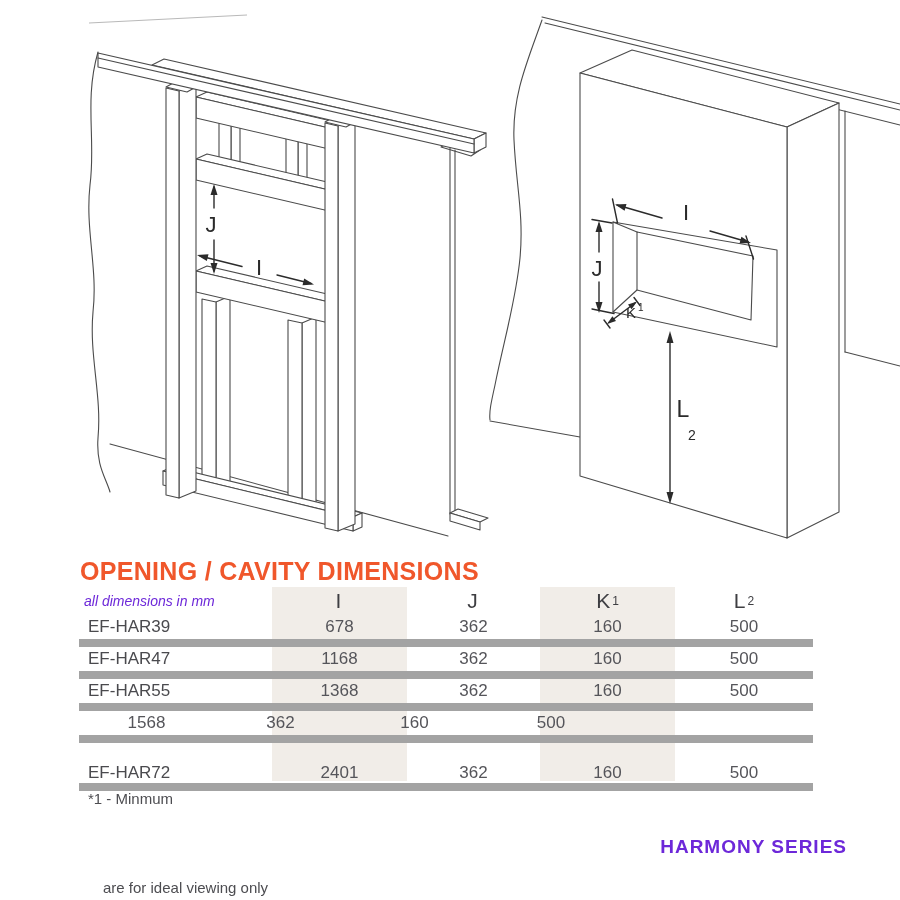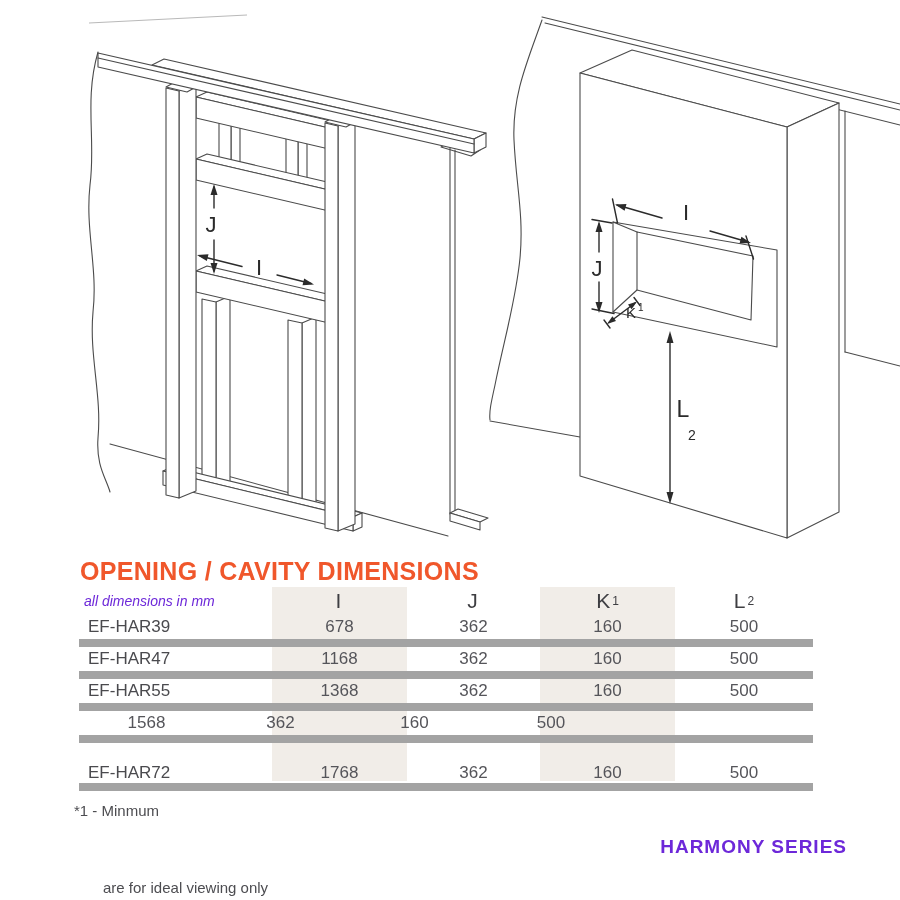--- a/index.html
+++ b/index.html
@@ -26,21 +26,21 @@
   .drow{height:32px;border-bottom:8px solid #a3a3a3;}
   .c0{width:193px;display:flex;align-items:center;padding-left:9px;box-sizing:border-box;
       color:#4a4a4e;}
   .c1{width:135px;}.c2{width:133px;}.c3{width:135px;}.c4{width:138px;}
   .cc{display:flex;align-items:center;justify-content:center;}
   .hcell{font-size:21px;color:#3E3E42;}
   .hcell sup{font-size:12px;margin-left:2px;}
   .unit-note{font-style:italic;font-size:14px;color:#6d28d9;padding-left:5px;}
 
   .fn{position:absolute;font-size:15px;color:#4d4d51;}
-  .fn1{left:74px;top:790px;margin-top:12px;}
+  .fn1{left:88px;top:790px;}
   .fn2{left:82px;top:816px;}
   .fn3{left:103px;top:879px;}
   .series{position:absolute;right:53px;top:836px;font-size:19px;font-weight:bold;
           color:#6d28d9;letter-spacing:1px;}
 </style>
 </head>
 <body>
 
 <div class="stage">
 
@@ -244,21 +244,21 @@
       <div class="c4 cc">500</div>
     </div>
     <div class="trow drow r3">
       <div class="c1 cc">1568</div>
       <div class="c2 cc">362</div>
       <div class="c3 cc">160</div>
       <div class="c4 cc">500</div>
     </div>
     <div class="trow drow r4">
       <div class="c0">EF-HAR72</div>
-      <div class="c1 cc">1768</div>
+      <div class="c1 cc">2401</div>
       <div class="c2 cc">362</div>
       <div class="c3 cc">160</div>
       <div class="c4 cc">500</div>
     </div>
   </div>
 
   <div class="fn fn1">*1 - Minmum</div>
   <div class="fn fn3">are for ideal viewing only</div>
 
   <div class="series">HARMONY SERIES</div>

